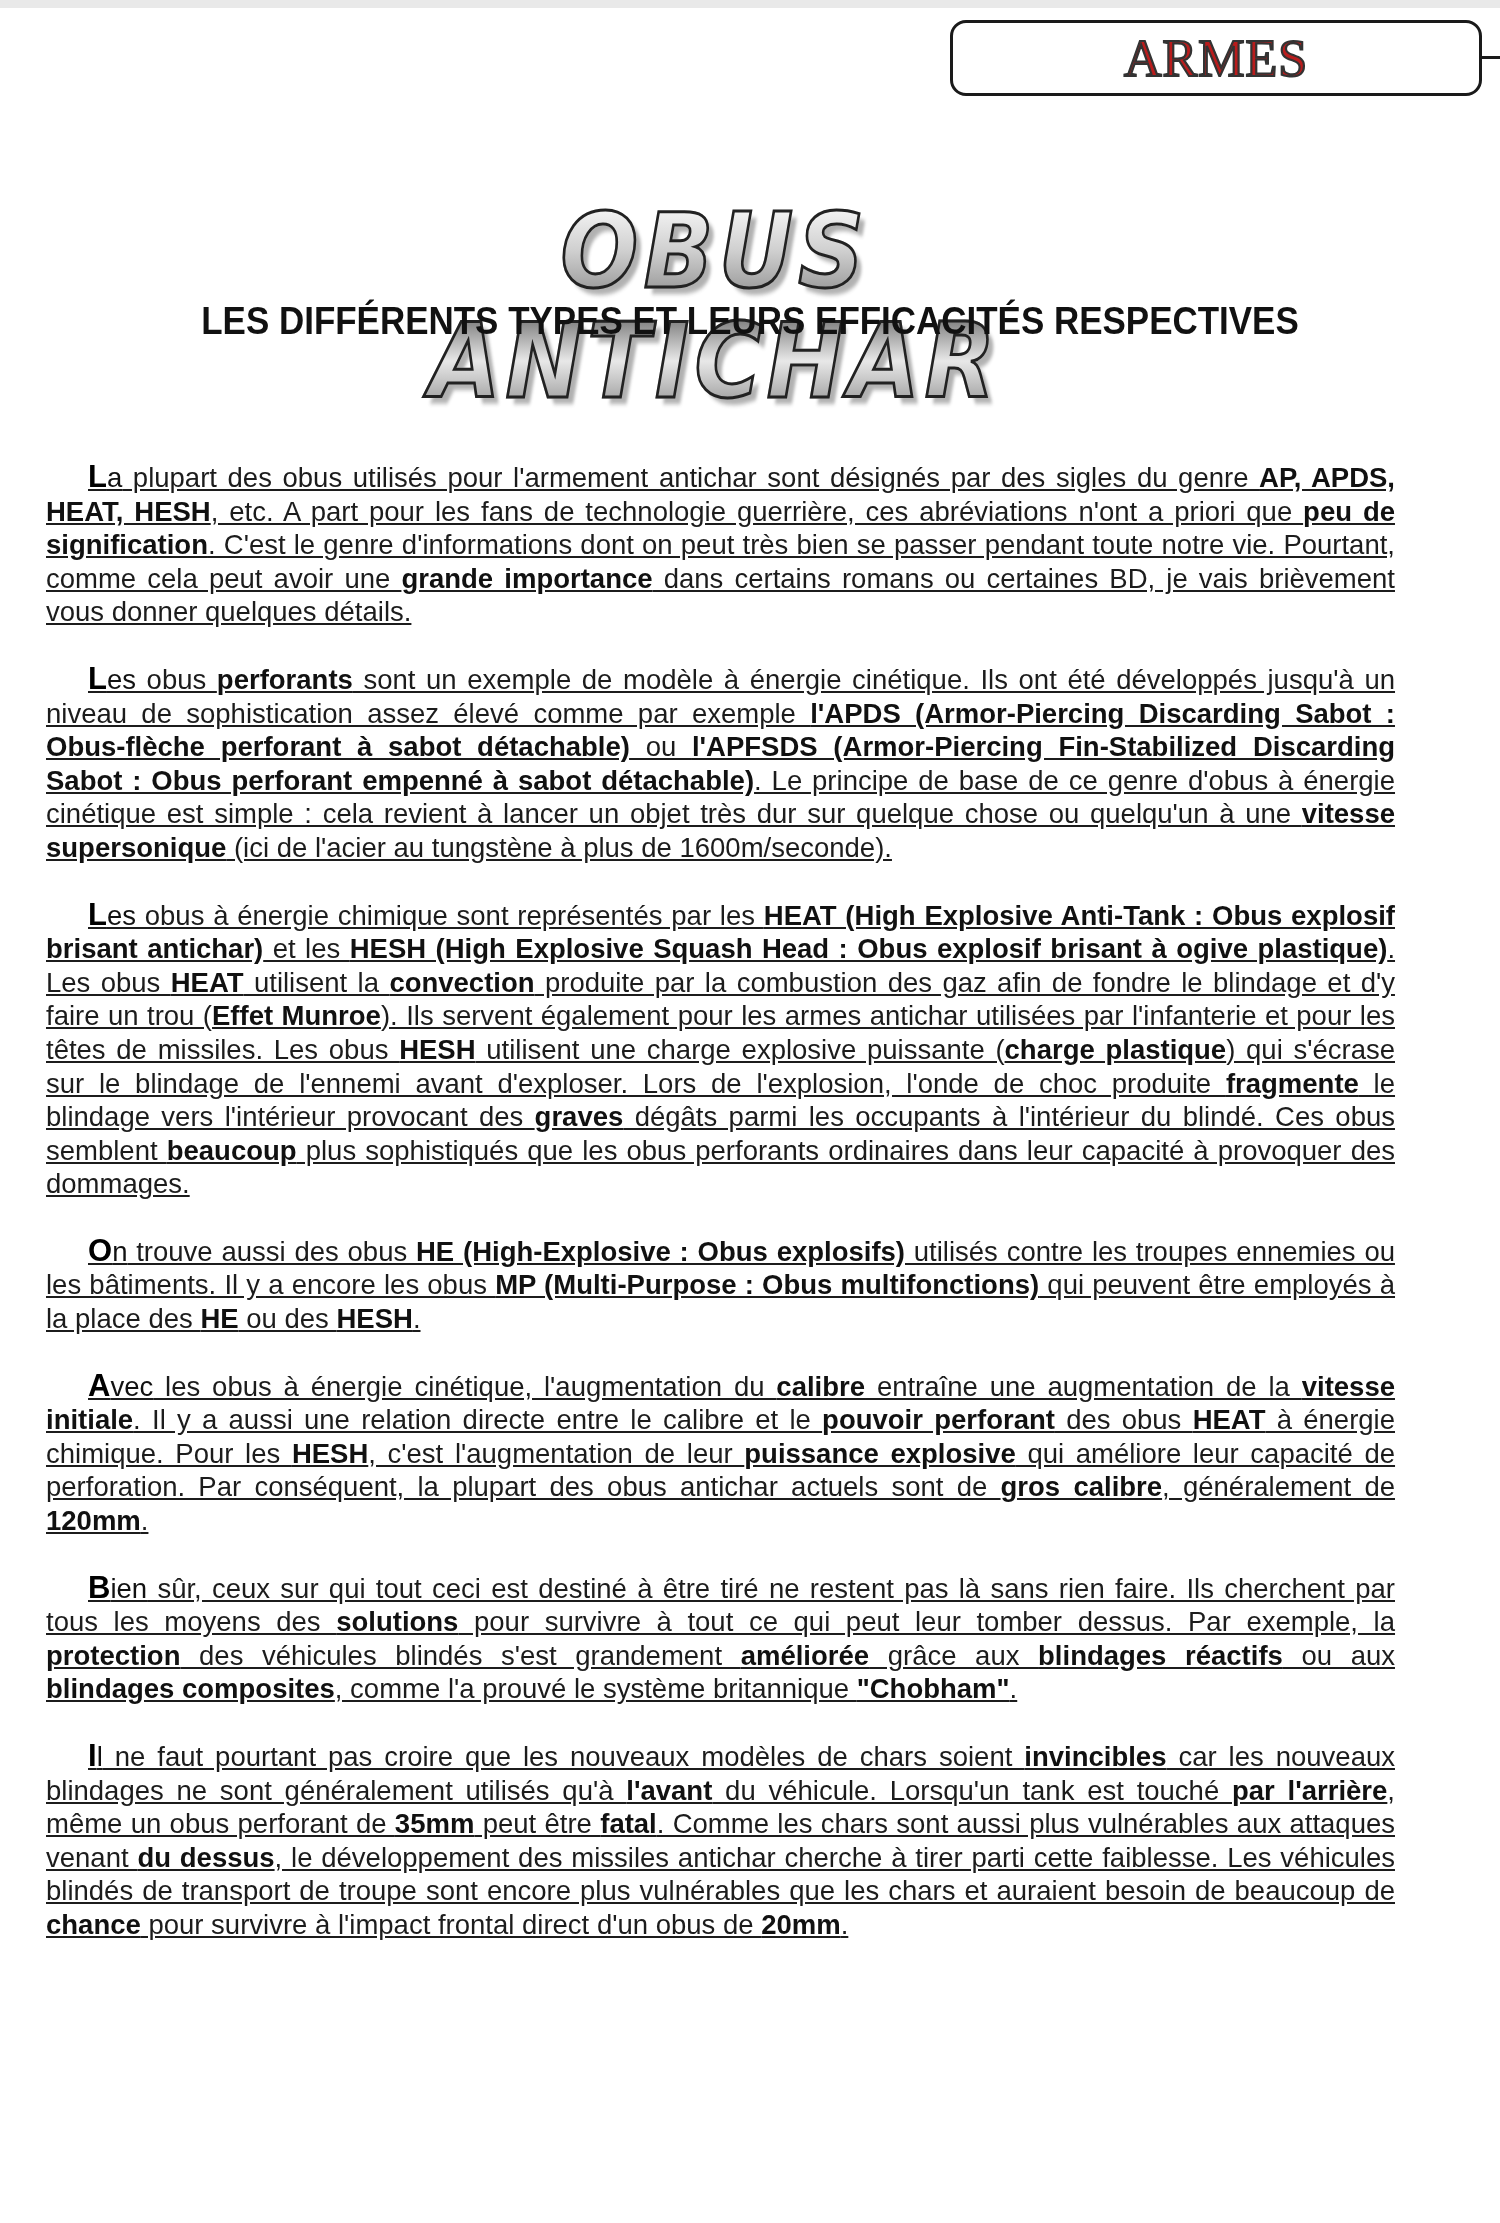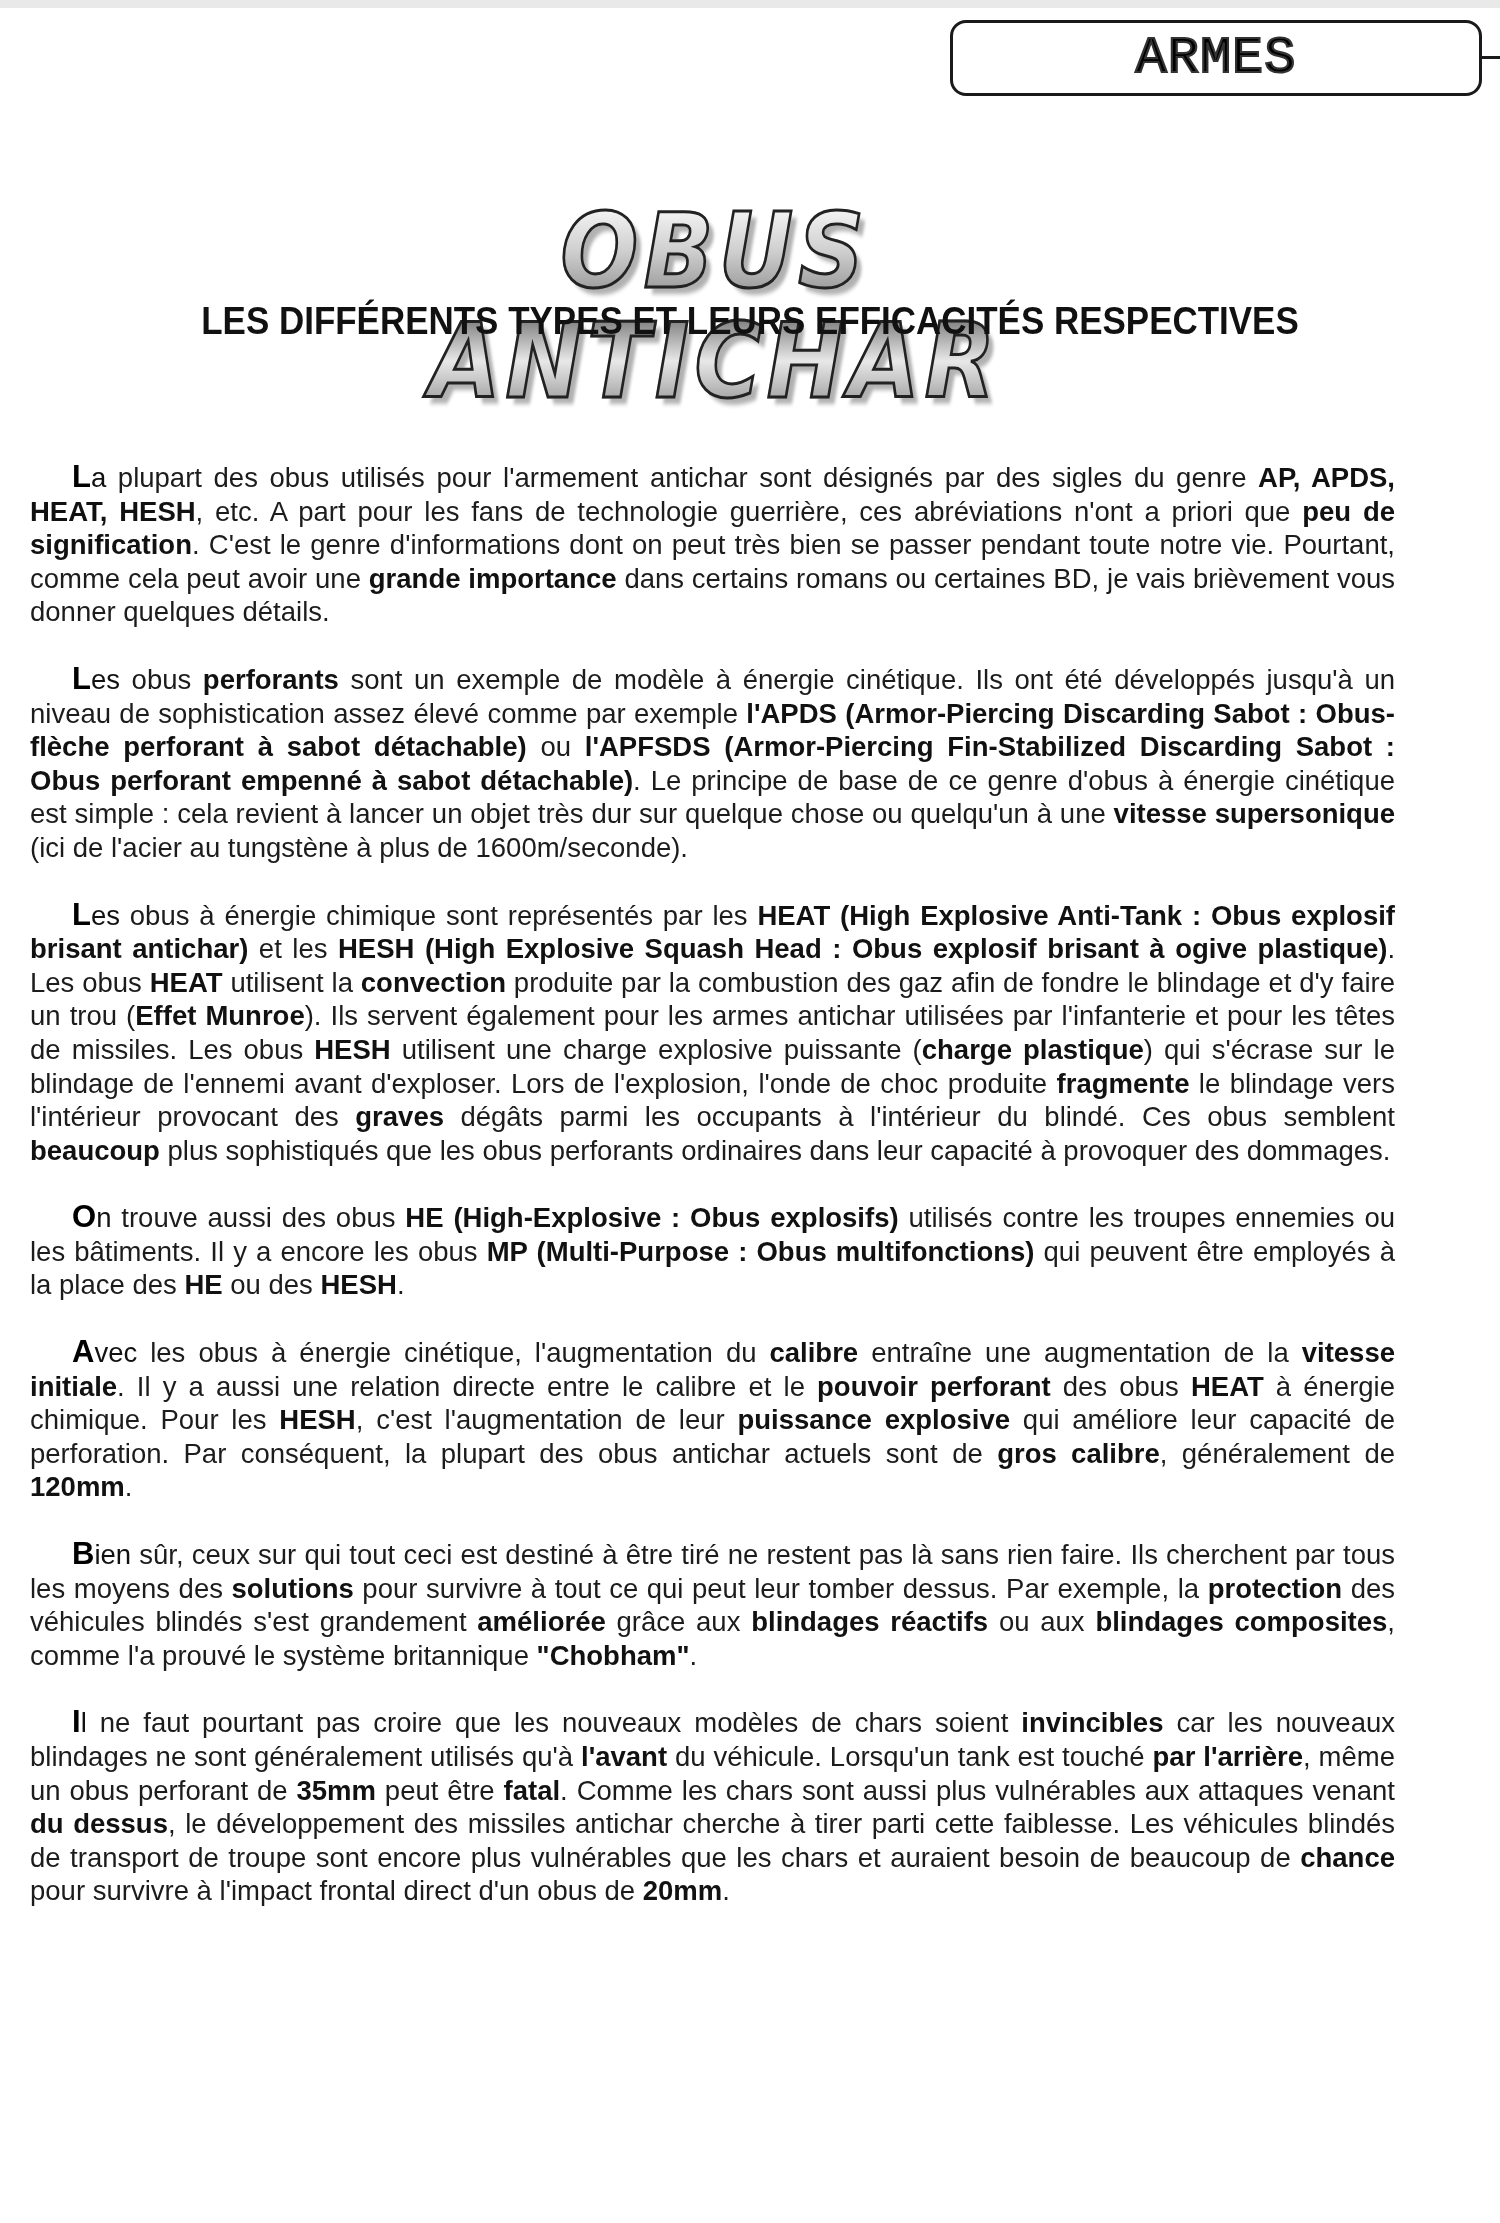--- a/index.html
+++ b/index.html
@@ -7,22 +7,22 @@
     width: 1500px; height: 2223px; background: #ffffff; position: relative; overflow: hidden;
     font-family: "Liberation Sans", sans-serif; color: #1a1a1a;
   }
   .topbar { position: absolute; left: 0; top: 0; width: 1500px; height: 8px; background: #e9e9e9; }
   .section-tab {
     position: absolute; left: 950px; top: 20px; width: 532px; height: 76px;
     border: 3px solid #1a1a1a; border-radius: 16px; box-sizing: border-box;
     display: flex; align-items: center; justify-content: center; background: #fff;
   }
   .section-tab .label {
-    font-family: Liberation Mono, monospace; font-size: 52px; letter-spacing: 1px;
-    color: #000000; -webkit-text-stroke: 2.2px #333; font-weight: normal;
+    font-family: Liberation Serif, serif; font-size: 52px; letter-spacing: 1px;
+    color: #b91c1c; -webkit-text-stroke: 2.2px #333; font-weight: normal;
   }
   .tab-line { position: absolute; left: 1482px; top: 56px; width: 18px; height: 3px; background: #1a1a1a; }
 
   .main-title {
     position: absolute; left: 195px; top: 196px; width: 1040px; text-align: center;
     font-family: "DejaVu Sans", sans-serif; font-weight: bold; font-style: italic;
     font-size: 104px; letter-spacing: 6px; line-height: 110px;
     color: transparent;
     background: linear-gradient(180deg, #ffffff 0%, #cfcfcf 25%, #7a7a7a 55%, #e8e8e8 75%, #8a8a8a 100%);
     -webkit-background-clip: text; background-clip: text;
@@ -41,21 +41,21 @@
     position: absolute; left: 0; top: 300px; width: 1500px; text-align: center;
     font-family: "Liberation Sans", sans-serif; font-weight: bold; font-size: 38px;
     color: #111; letter-spacing: 0px; transform: scaleX(0.92); transform-origin: center;
   }
 
   .body-text {
     position: absolute; left: 30px; top: 460px; width: 1365px;
     font-family: "Liberation Sans", sans-serif; font-size: 27.5px; line-height: 33.6px;
     text-align: justify; color: #1c1c1c;
   }
-  .para { margin: 0 0 33px 0; text-indent: 42px; }
+  .para { margin: 0 0 33px 16px; text-indent: 42px; text-decoration: underline; }
   .para b { font-weight: bold; color: #111; }
   .dropcap { font-weight: bold; font-size: 31px; color: #000; }
 </style>
 </head>
 <body>
 
 <div class="topbar"></div>
 
 <div class="section-tab">
   <span class="label">ARMES</span>

